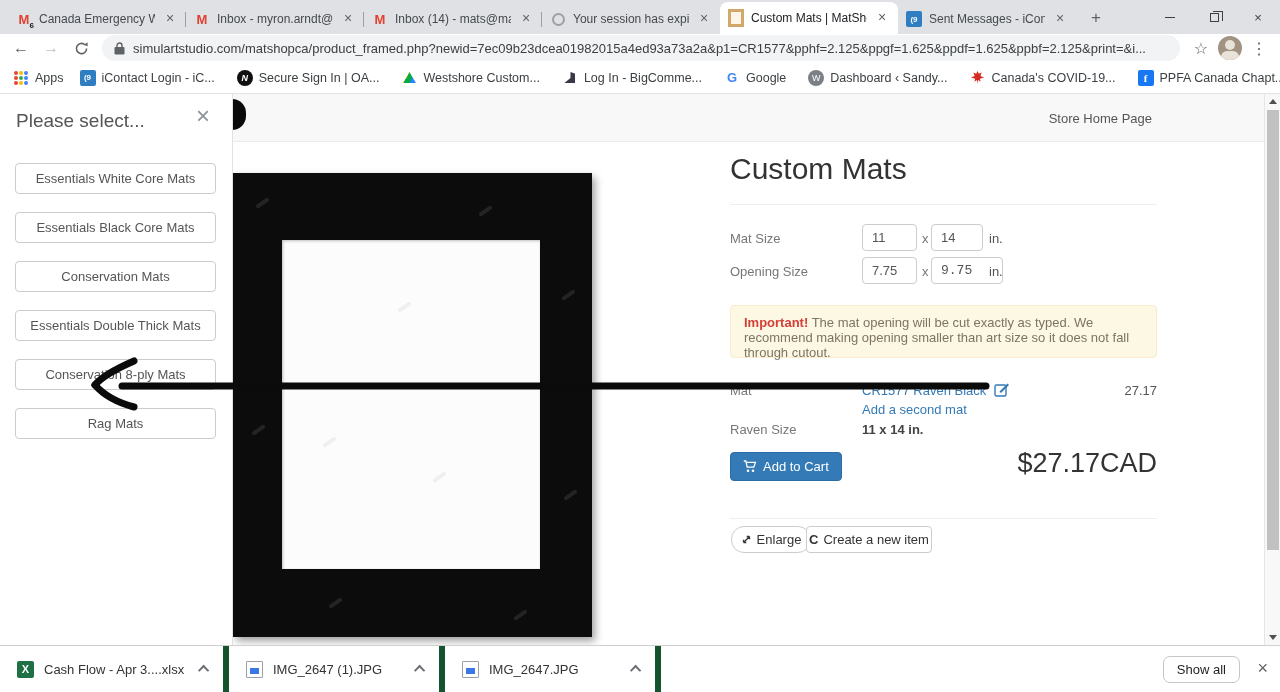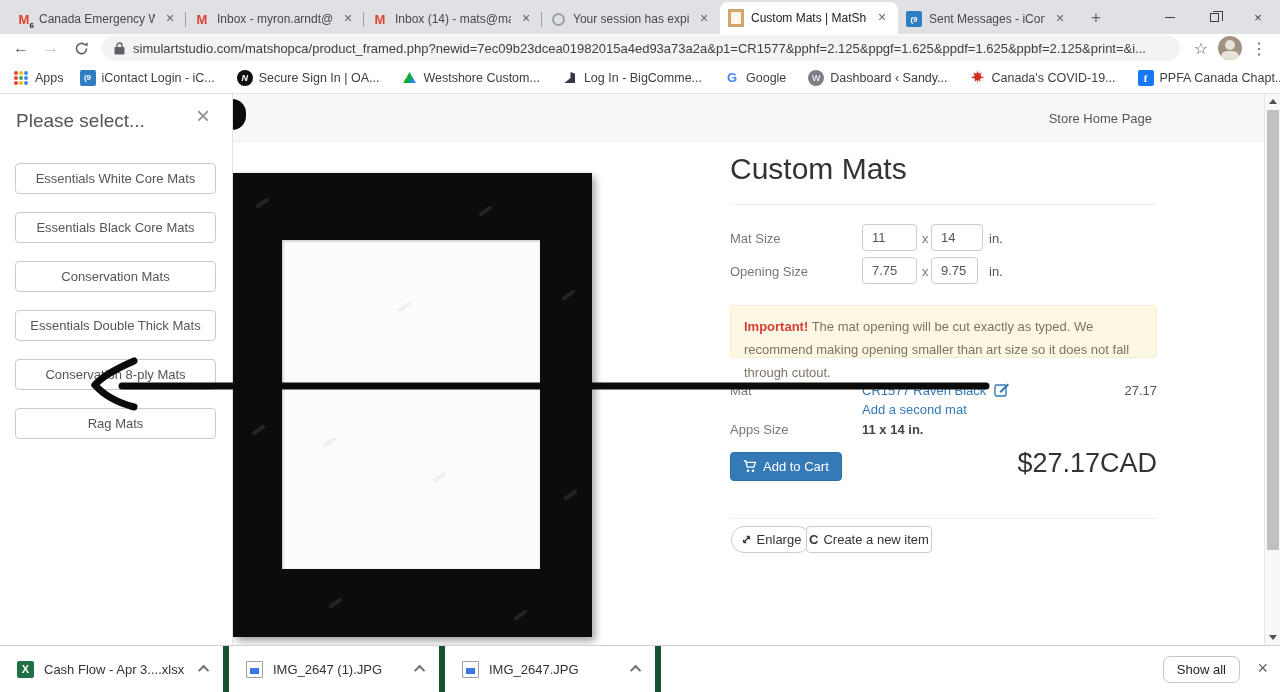--- a/index.html
+++ b/index.html
@@ -79,21 +79,21 @@
   .wm.light { background:rgba(0,0,0,.05); }
 
   
   .product-col { position:absolute; left:730px; top:0; width:427px; height:551px; }
   .product-title { position:absolute; left:0; top:58px; font-size:30px; color:#333; font-weight:400; }
   .hr1 { position:absolute; left:0; top:110px; width:427px; border-top:1px solid #eee; }
   .field-label { position:absolute; font-size:13px; color:#777; }
   .size-input { position:absolute; width:55px; height:27px; border:1px solid #ccc; border-radius:4px; font-size:13px; color:#555; padding-left:9px; font-family:"Liberation Sans",sans-serif; }
   .xsep { position:absolute; font-size:13px; color:#777; }
   .unit { position:absolute; font-size:13px; color:#555; }
-  .warn-box { position:absolute; left:0; top:211px; width:427px; height:53px; background:#fcf8e3; border:1px solid #faebcc; border-radius:4px; padding:9px 13px; font-size:13px; line-height:23px; color:#7d7463; }
+  .warn-box { position:absolute; left:0; top:211px; width:427px; height:53px; background:#fcf8e3; border:1px solid #faebcc; border-radius:4px; padding:9px 13px; font-size:13px; line-height:15px; color:#7d7463; }
   .warn-bold { color:#d43f3a; font-weight:bold; }
   .mat-name-link, .second-mat-link { color:#337ab7; font-size:13px; cursor:pointer; text-decoration:none; }
   .price-sm { position:absolute; right:0; top:289px; font-size:13px; color:#555; }
   .total-val { font-size:13px; color:#444; font-weight:bold; }
   .cart-btn { position:absolute; left:0; top:358px; height:29px; padding:0 12px; background:#337ab7; border:1px solid #2e6da4; border-radius:4px; color:#fff; font-size:13px; display:flex; align-items:center; gap:6px; cursor:pointer; font-family:"Liberation Sans",sans-serif; }
   .big-price { position:absolute; right:0; top:354px; font-size:27px; color:#333; }
   .hr2 { position:absolute; left:0; top:424px; width:427px; border-top:1px solid #eee; }
   .ghost-btn { position:absolute; top:432px; height:27px; background:#fff; border:1px solid #ccc; border-radius:4px; font-size:13px; color:#333; display:flex; align-items:center; justify-content:center; gap:5px; cursor:pointer; font-family:"Liberation Sans",sans-serif; }
   .c-glyph { font-weight:bold; font-size:13px; color:#333; }
 
@@ -290,36 +290,36 @@
 
     <span class="field-label" style="left:0;top:137px;">Mat Size</span>
     <input class="size-input" style="left: 132px; top: 130px;" value="11">
     <span class="xsep" style="left:192px;top:137px;">x</span>
     <input class="size-input" style="left: 201px; top: 130px; width: 52px;" value="14">
     <span class="unit" style="left:259px;top:137px;">in.</span>
 
     <span class="field-label" style="left:0;top:170px;">Opening Size</span>
     <input class="size-input" style="left: 132px; top: 163px;" value="7.75">
     <span class="xsep" style="left:192px;top:170px;">x</span>
-    <input class="size-input" style="left: 201px; top: 163px; width: 47px;" value="9.75">
+    <input class="size-input" style="left: 201px; top: 163px; width: 72px; font-family: Liberation Mono, monospace;" value="9.75">
     <span class="unit" style="left:259px;top:170px;">in.</span>
 
     <div class="warn-box"><span class="warn-bold">Important!</span><span> The mat opening will be cut exactly as typed. We recommend making opening smaller than art size so it does not fall through cutout.</span></div>
 
     <span class="field-label" style="left:0;top:289px;">Mat</span>
     <a class="mat-name-link" style="position:absolute;left:132px;top:289px;">CR1577 Raven Black</a>
     <span style="position:absolute;left:264px;top:287px;">
       <svg width="16" height="16" viewBox="0 0 16 16">
           <rect x="1" y="4" width="11" height="11" rx="1.5" fill="none" stroke="#337ab7" stroke-width="1.4"></rect>
           <path d="M5.5 10.5 L13.5 2.5 L15 4 L7 12 Z" fill="#337ab7"></path>
         </svg>
     </span>
     <span class="price-sm">27.17</span>
     <a class="second-mat-link" style="position:absolute;left:132px;top:308px;">Add a second mat</a>
-    <span class="field-label" style="left:0;top:328px;">Apps Size</span>
+    <span class="field-label" style="left:0;top:328px;">Raven Size</span>
     <span class="total-val" style="position:absolute;left:132px;top:328px;">11 x 14 in.</span>
 
     <button class="cart-btn">
       <svg width="14" height="13" viewBox="0 0 14 13">
           <path d="M0.8 1 h2 l1.4 6.2 h6.6 l1.6-4.8 H3.6" stroke="#fff" stroke-width="1.3" fill="none"></path>
           <circle cx="5" cy="10.7" r="1.3" fill="#fff"></circle>
           <circle cx="10" cy="10.7" r="1.3" fill="#fff"></circle>
         </svg>
       <span>Add to Cart</span>
     </button>

